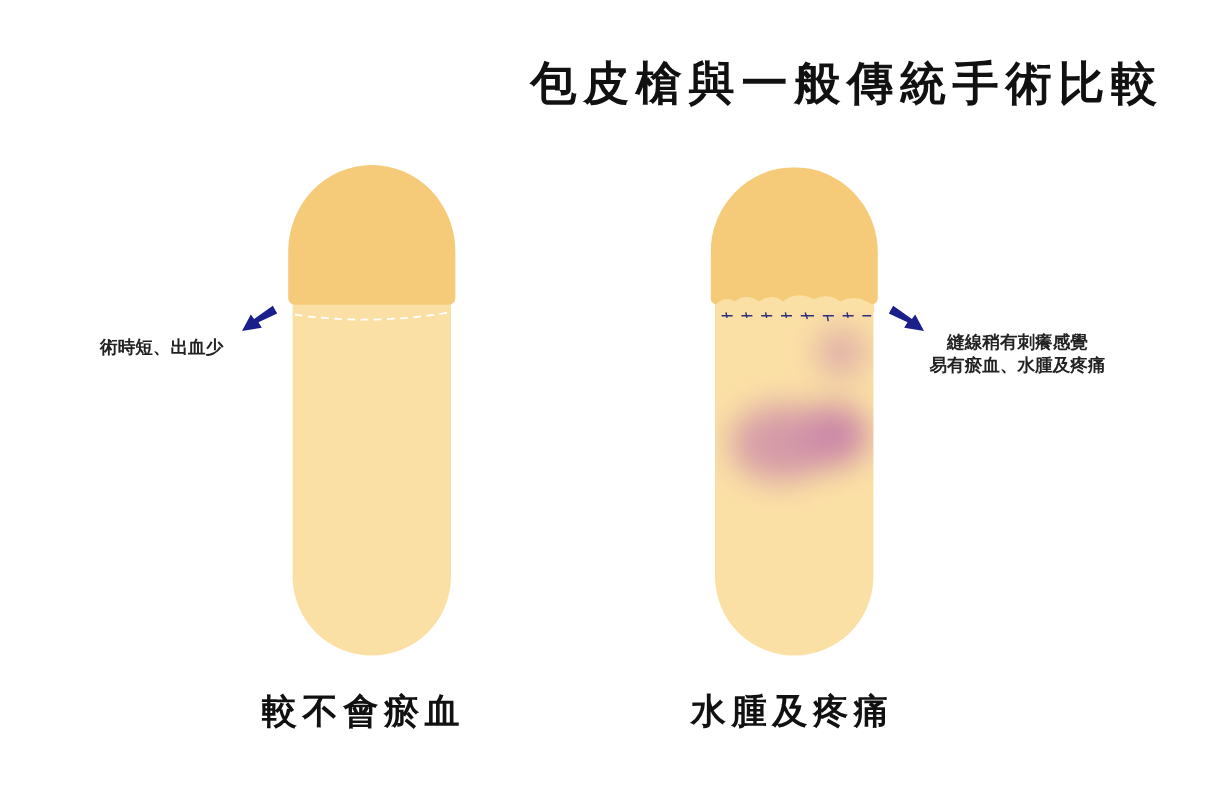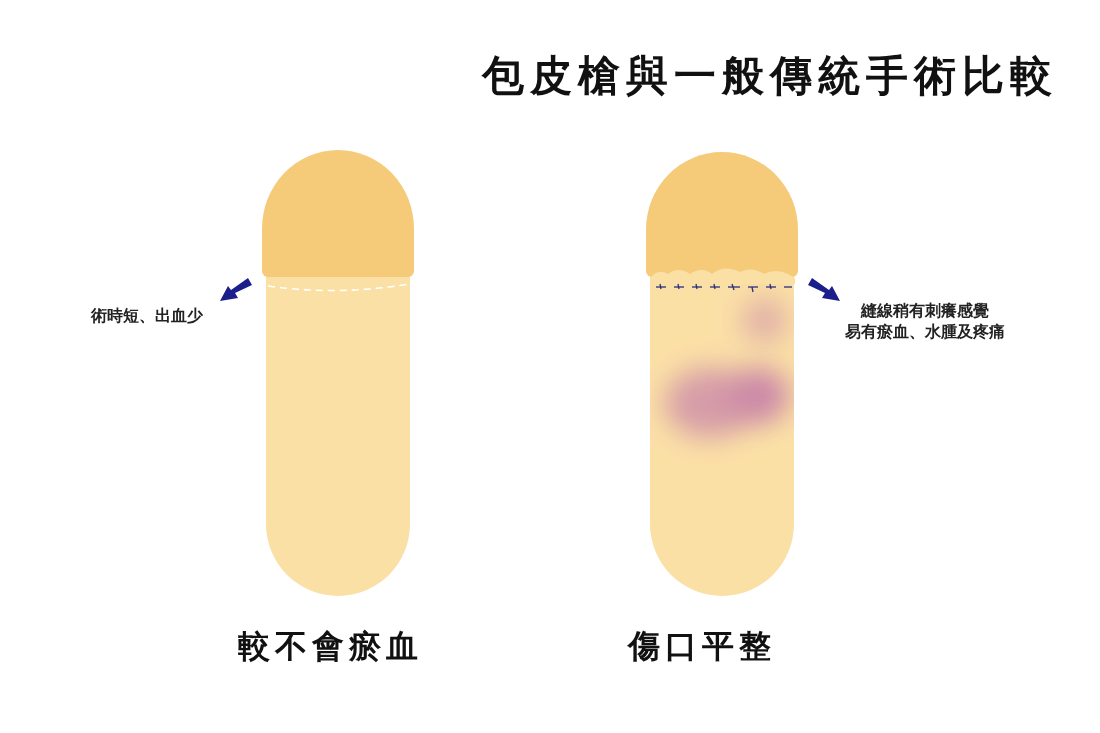--- a/index.html
+++ b/index.html
@@ -70,13 +70,13 @@
 
 <svg class="arrow" style="left:808px;top:276px;" width="34" height="28" viewBox="0 0 34 28">
   <polygon points="4,2 0,9 17,17 14,22 32,25 24,10 21,14" fill="#1A1F8C"></polygon>
 </svg>
 
 <div class="note" style="left:815px;top:300px;width:220px;">
   <div>縫線稍有刺癢感覺</div>
   <div>易有瘀血、水腫及疼痛</div>
 </div>
 
-<div class="label" style="left:628px;top:625px;">傷口平整</div>
+<div class="label" style="left:628px;top:625px;">水腫及疼痛</div>
 
 </body></html>

